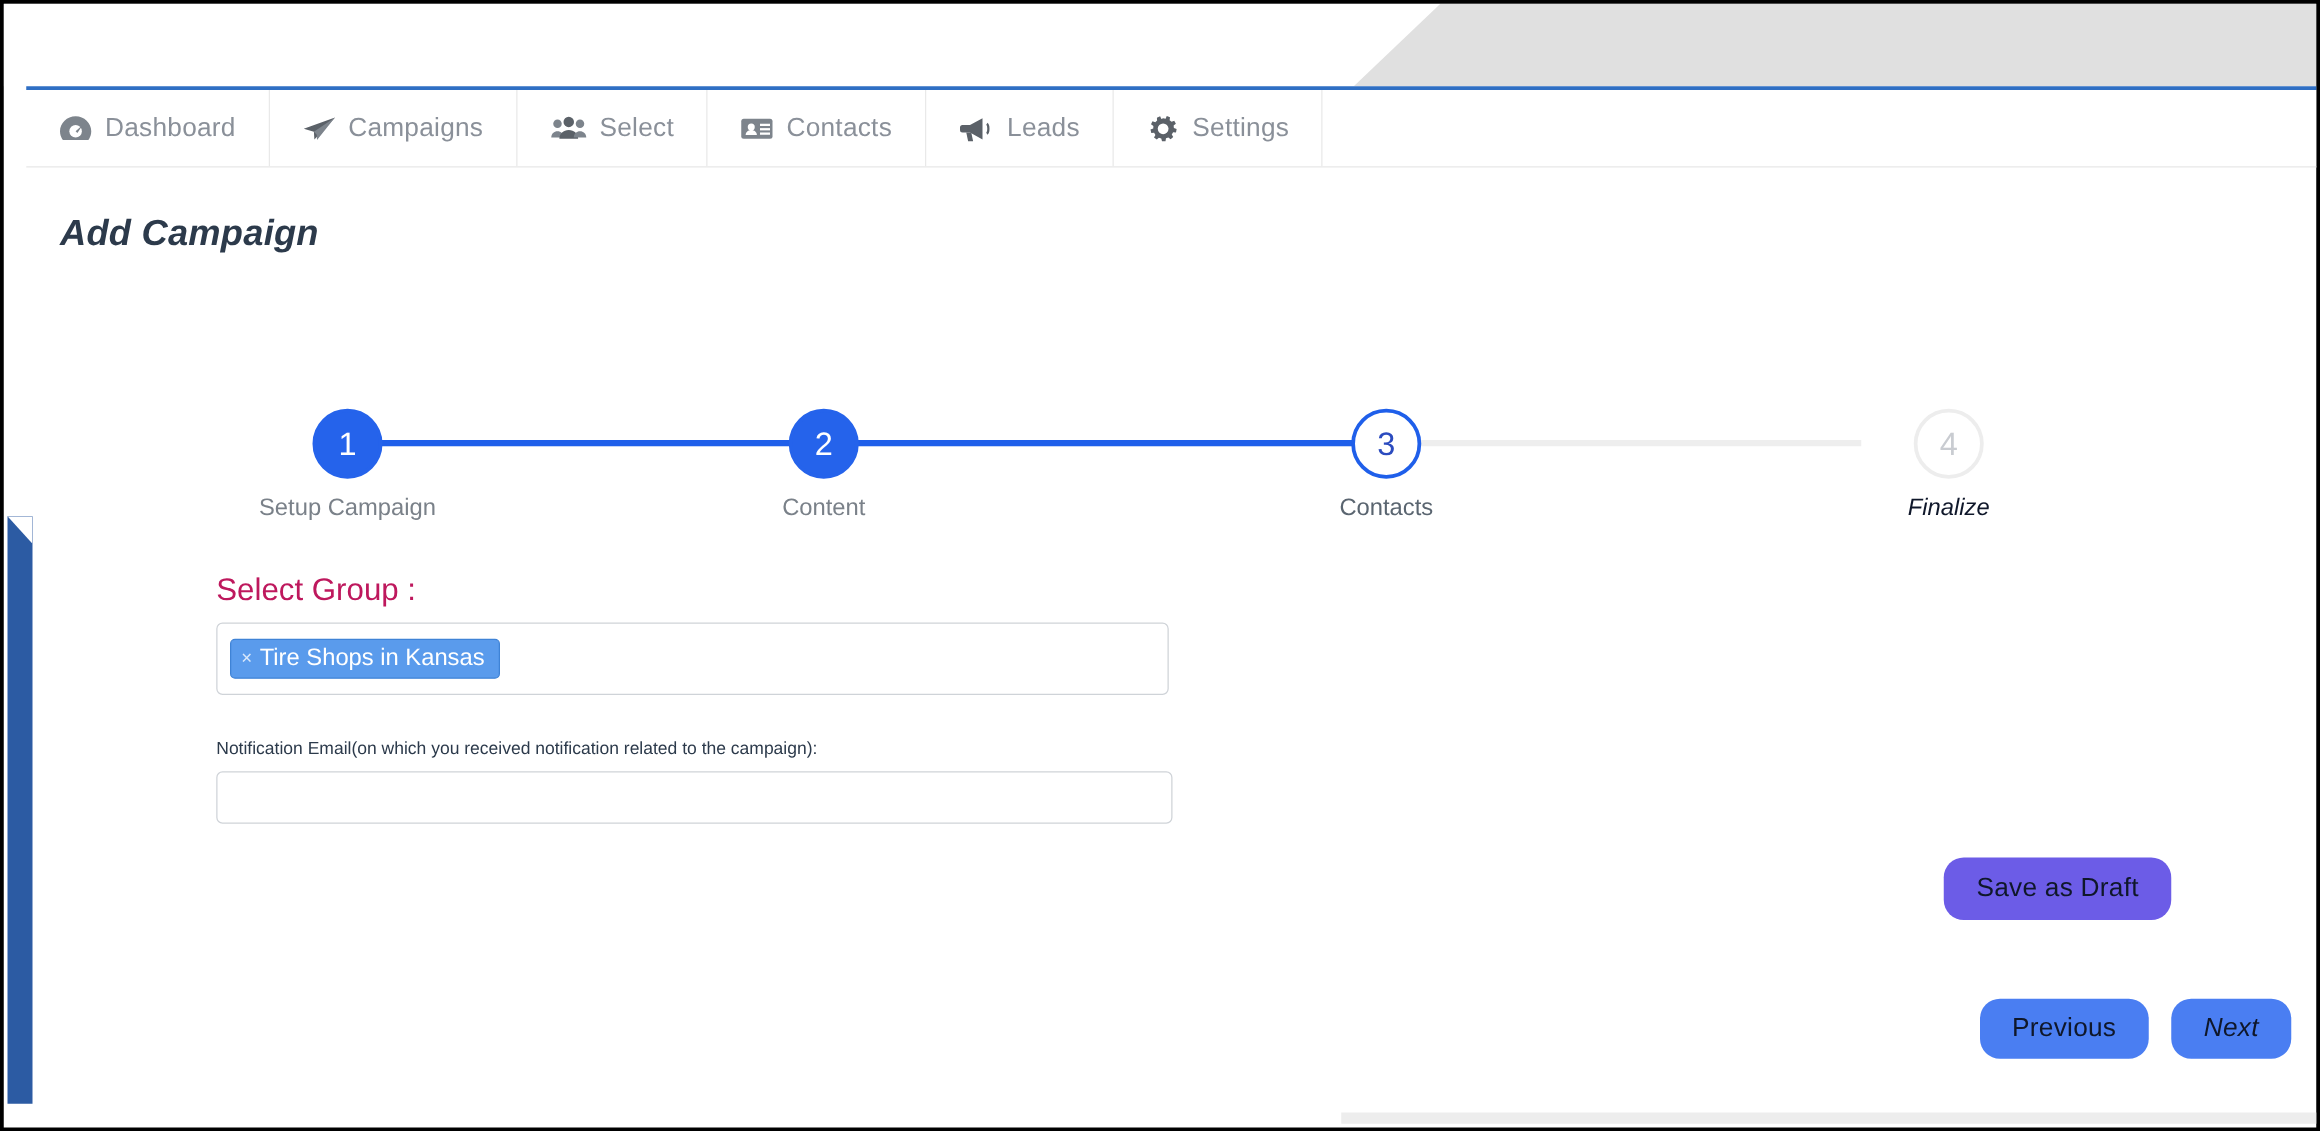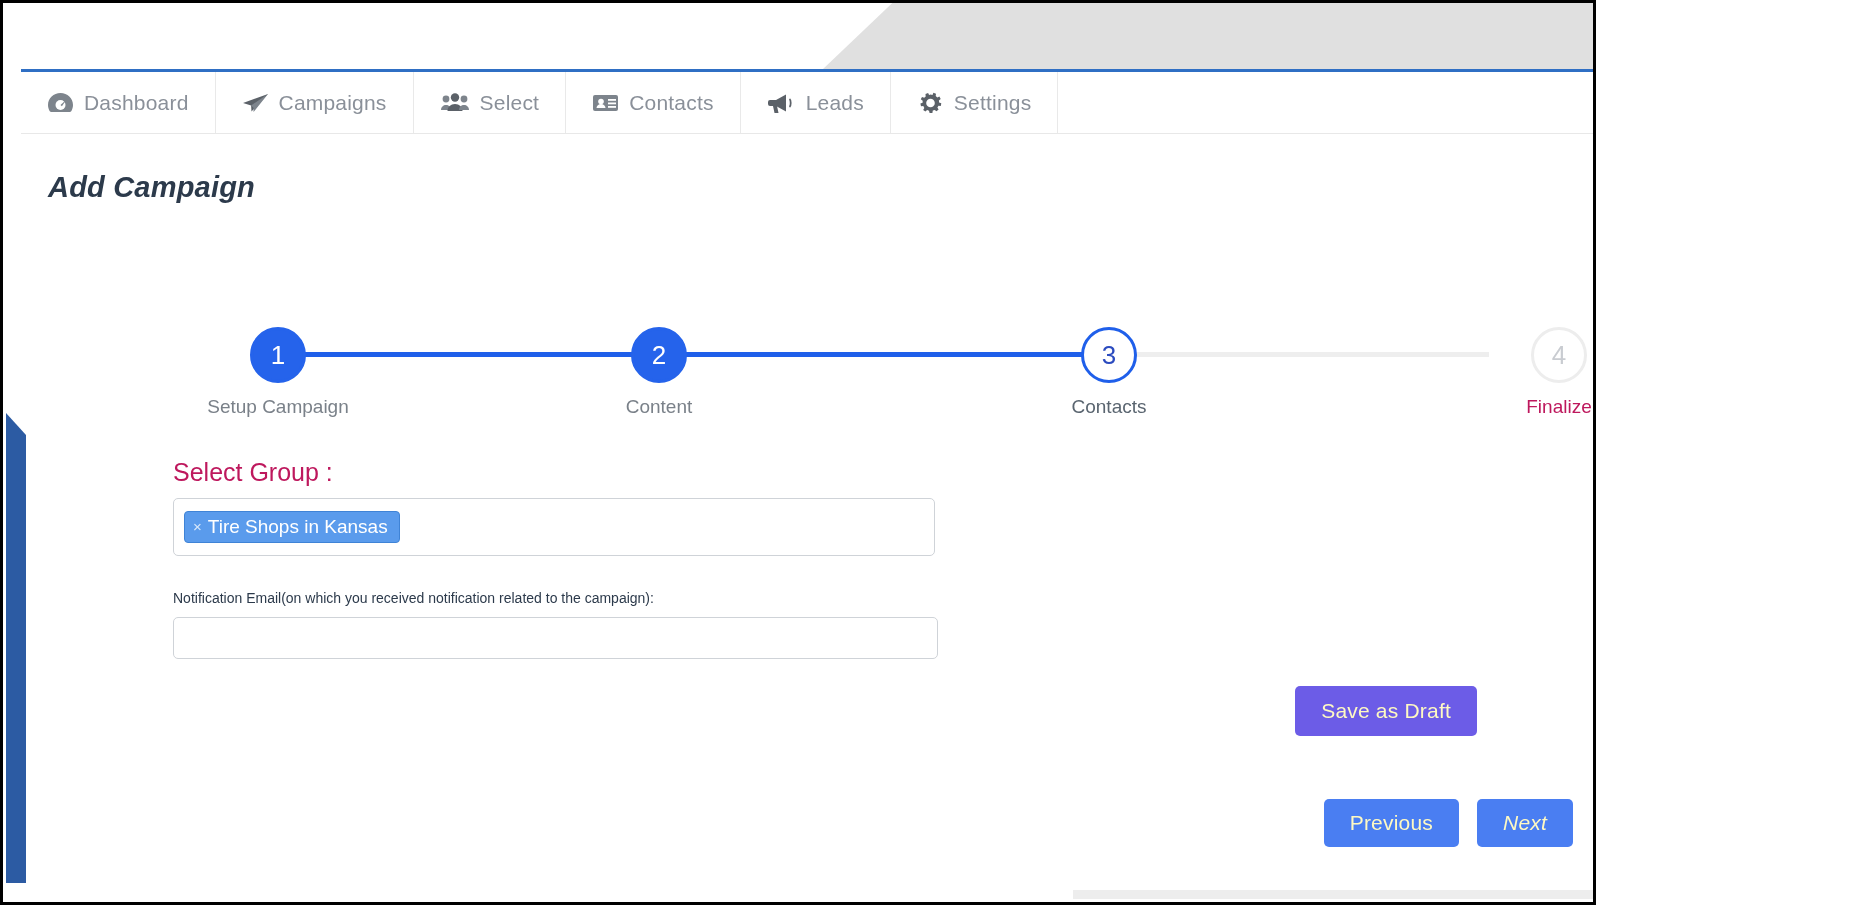--- a/index.html
+++ b/index.html
@@ -4,21 +4,21 @@
 <style>
   * { box-sizing: border-box; margin: 0; padding: 0; }
   html, body {
     width: 1856px; height: 905px;
     background: #ffffff;
     font-family: "Liberation Sans", sans-serif;
     overflow: hidden;
   }
   #screen {
     position: relative;
-    width: 1596px; height: 905px;
+    width: 1856px; height: 905px;
     background: #ffffff;
     border: 3px solid #000000;
     overflow: hidden;
   }
   
   .topstrip {
     position: absolute; left: 0; top: 0;
     width: 1850px; height: 66px;
     background: #ffffff;
   }
@@ -116,21 +116,21 @@
   }
   .circle.todo {
     background: #ffffff; color: #c9ccd1; border: 3px solid #ededed;
   }
   .step-label {
     margin-top: 13px;
     font-size: 19px;
     color: #7a8189;
     white-space: nowrap;
   }
-  .step-label.muted { color: #be185d; }
+  .step-label.muted { color: #0f172a; font-style: italic; }
   .step-label.cur { color: #5a6570; }
   
   .form-area { position: absolute; left: 170px; top: 455px; width: 770px; }
   .field-label {
     font-size: 25px; color: #be185d;
     margin-bottom: 11px;
   }
   .select-box {
     width: 762px; height: 58px;
     border: 1px solid #cfd3d8; border-radius: 5px;
@@ -161,22 +161,22 @@
     border: 1px solid #cfd3d8; border-radius: 5px;
     background: #ffffff;
     font-size: 17px;
     padding: 0 12px;
     color: #2c3a4b;
     outline: none;
     font-family: "Liberation Sans", sans-serif;
   }
   
   .btn {
-    border: none; border-radius: 5px;
-    color: #fef9c3; font-size: 21px;
+    border: none; border-radius: 16px;
+    color: #0f172a; font-size: 21px;
     font-family: "Liberation Sans", sans-serif;
     cursor: pointer;
     letter-spacing: .2px;
   }
   .btn-draft {
     position: absolute; right: 116px; top: 683px;
     background: #6c5ce7;
     padding: 13px 26px;
   }
   .btn-prev {

